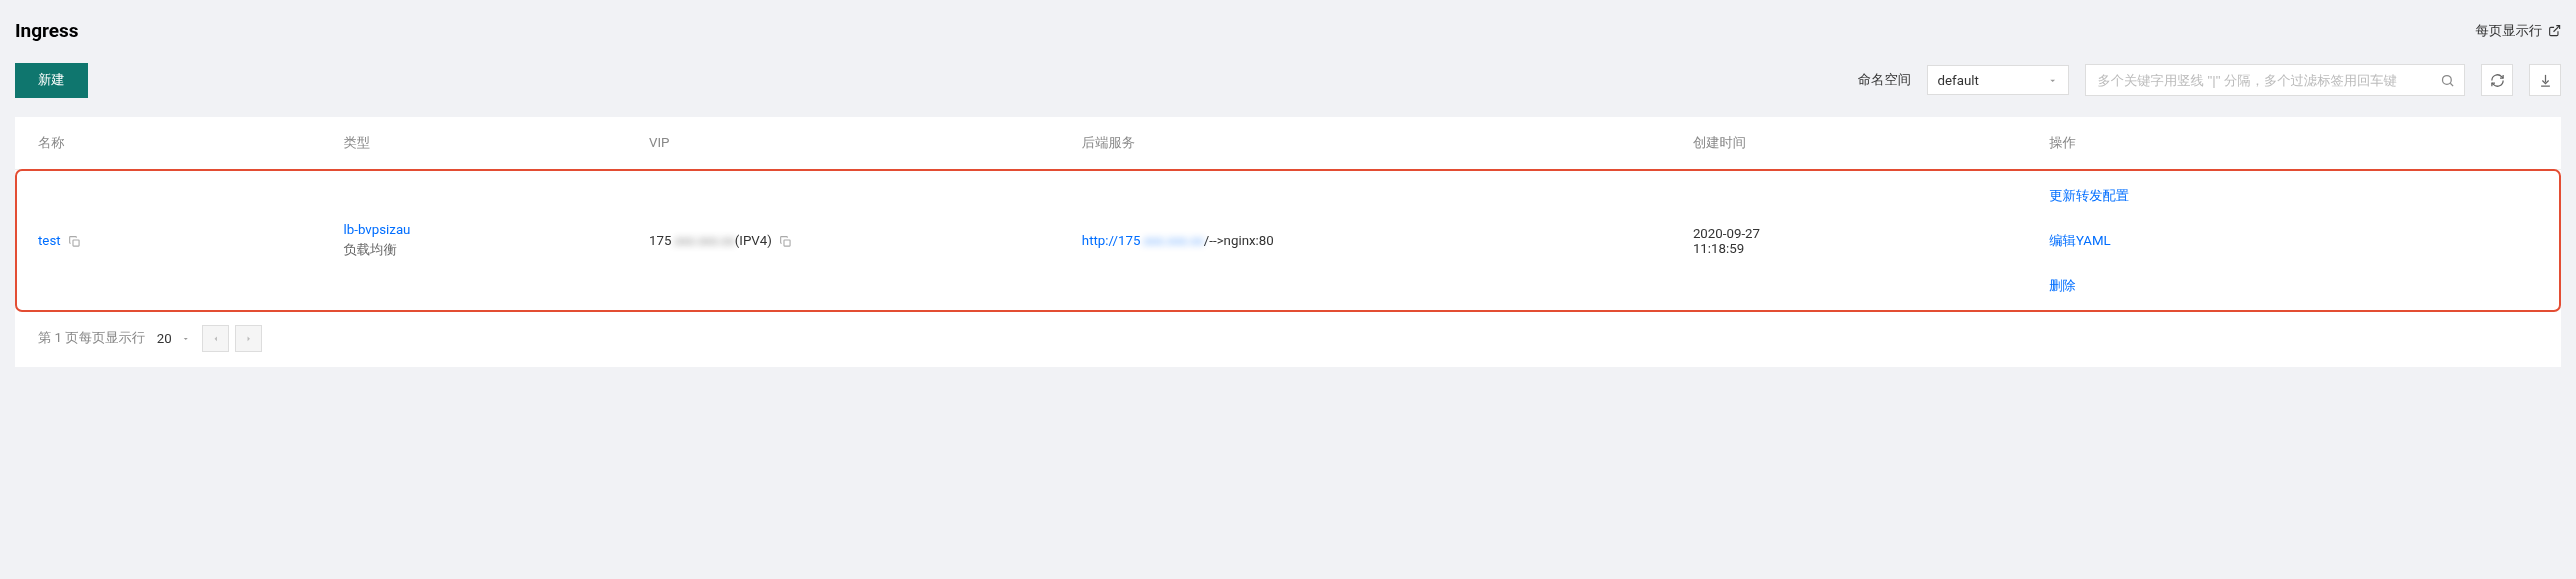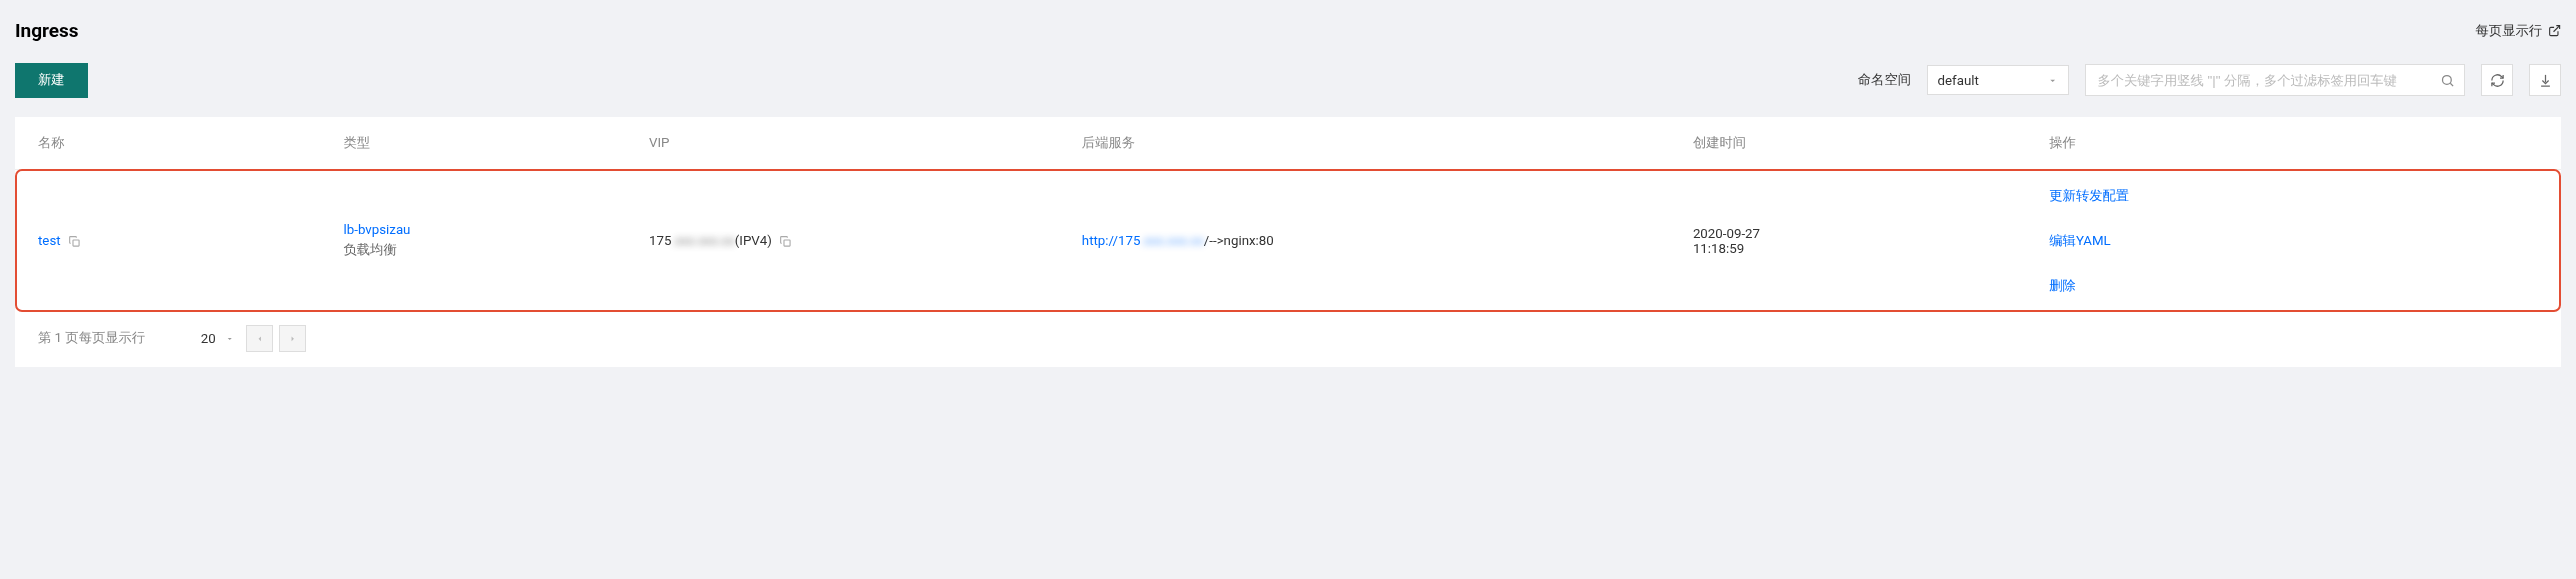--- a/index.html
+++ b/index.html
@@ -132,21 +132,20 @@
       font-size: 13.3px;
     }
     .pager-right { display: flex; align-items: center; gap: 6px; }
     .pgsize-select {
       display: flex;
       align-items: center;
       gap: 9.5px;
       color: #333;
       cursor: pointer;
       padding: 2.8px 5.7px;
-      margin-left: 44px;
     }
     .pg-btn {
       width: 26.6px;
       height: 26.6px;
       border: 0.9px solid #ddd;
       background: #f5f5f5;
       color: #bbb;
       display: flex;
       align-items: center;
       justify-content: center;

